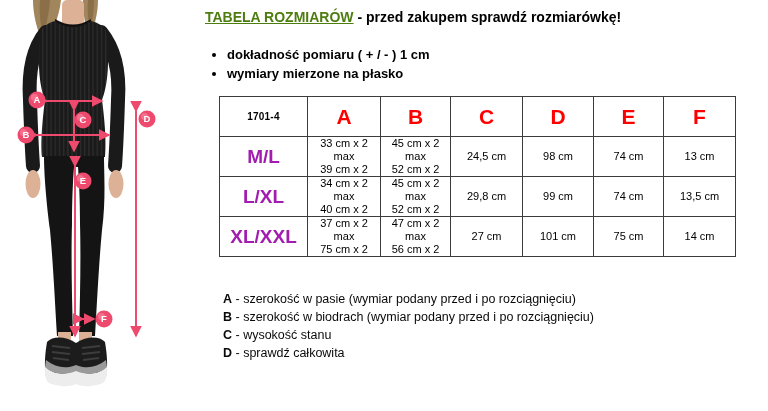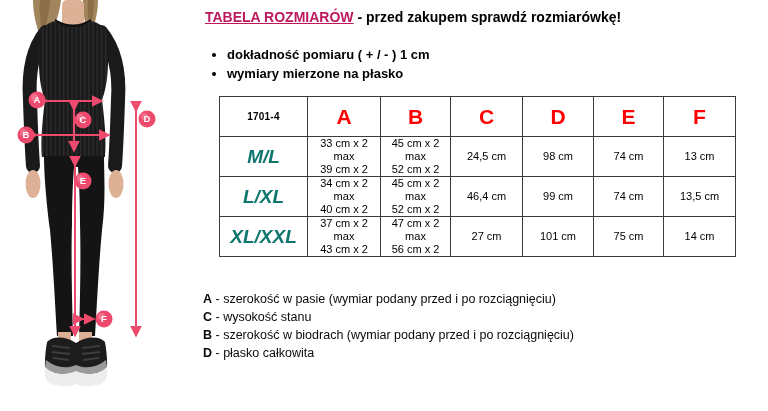--- a/index.html
+++ b/index.html
@@ -3,35 +3,35 @@
 <meta charset="utf-8">
 <style>
   * { margin:0; padding:0; box-sizing:border-box; }
   html,body { width:768px; height:411px; background:#ffffff; font-family:"Liberation Sans", sans-serif; }
   .page { position:relative; width:768px; height:411px; background:#ffffff; overflow:hidden; }
 
   .photo { position:absolute; left:0; top:0; width:190px; height:411px; }
 
   .content { position:absolute; left:205px; top:7px; width:560px; }
   .title { font-size:14px; font-weight:bold; color:#000; line-height:21px; }
-  .title .hl { color:#be185d; text-decoration:underline;margin-top:32px; }
+  .title .hl { color:#4d7c0f; text-decoration:underline;margin-top:32px; }
   .bullets { margin:17px 0 0 0; padding-left:22px; list-style:disc; }
   .bullets li { font-size:13px; font-weight:bold; color:#000; line-height:19px; }
 
   table.size-table { position:absolute; left:219px; top:96px; border-collapse:collapse; table-layout:fixed; }
   table.size-table td { border:1px solid #3b3b3b; text-align:center; vertical-align:middle; padding:0; background:#fff; }
   tr.hdr { height:40px; }
   tr.datarow { height:40px; }
   td.code { font-size:10px; font-weight:bold; color:#000; letter-spacing:0.2px; }
   td.letter { font-size:21px; font-weight:bold; color:#ff0000; }
-  td.size { font-size:19px; font-weight:bold; color:#0f766e;font-style:italic; }
+  td.size { font-size:19px; font-weight:bold; color:#a21caf; }
   td.cell { font-size:11px; font-weight:normal; color:#000; white-space:pre-line; line-height:1.18; }
 
   .legend { position:absolute; left:203px; top:290px; font-size:12.5px; color:#0a0a0a; }
-  .legend .row { line-height:18px; }
+  .legend .row { line-height:18px;margin-left:20px; }
   .legend b { font-weight:bold; }
 </style>
 </head>
 <body>
 
 <div class="page">
 
   <svg class="photo" viewBox="0 0 190 411" aria-hidden="true">
     <defs>
       <pattern id="rib" width="4.2" height="8" patternUnits="userSpaceOnUse">
@@ -182,41 +182,41 @@
         <td class="cell">13 cm</td>
       </tr>
       <tr class="datarow">
         <td class="size">L/XL</td>
         <td class="cell">34 cm x 2
 max
 40 cm x 2</td>
         <td class="cell">45 cm x 2
 max
 52 cm x 2</td>
-        <td class="cell">46,4 cm</td>
+        <td class="cell">29,8 cm</td>
         <td class="cell">99 cm</td>
         <td class="cell">74 cm</td>
         <td class="cell">13,5 cm</td>
       </tr>
       <tr class="datarow">
         <td class="size">XL/XXL</td>
         <td class="cell">37 cm x 2
 max
-43 cm x 2</td>
+75 cm x 2</td>
         <td class="cell">47 cm x 2
 max
 56 cm x 2</td>
         <td class="cell">27 cm</td>
         <td class="cell">101 cm</td>
         <td class="cell">75 cm</td>
         <td class="cell">14 cm</td>
       </tr>
     </tbody>
   </table>
 
   <div class="legend">
     <div class="row"><b>A</b><span> - szerokość w pasie (wymiar podany przed i po rozciągnięciu)</span></div>
+    <div class="row"><b>B</b><span> - szerokość w biodrach (wymiar podany przed i po rozciągnięciu)</span></div>
     <div class="row"><b>C</b><span> - wysokość stanu</span></div>
-    <div class="row"><b>B</b><span> - szerokość w biodrach (wymiar podany przed i po rozciągnięciu)</span></div>
-    <div class="row"><b>D</b><span> - płasko całkowita</span></div>
+    <div class="row"><b>D</b><span> - sprawdź całkowita</span></div>
   </div>
 
 </div>
 
 </body></html>

